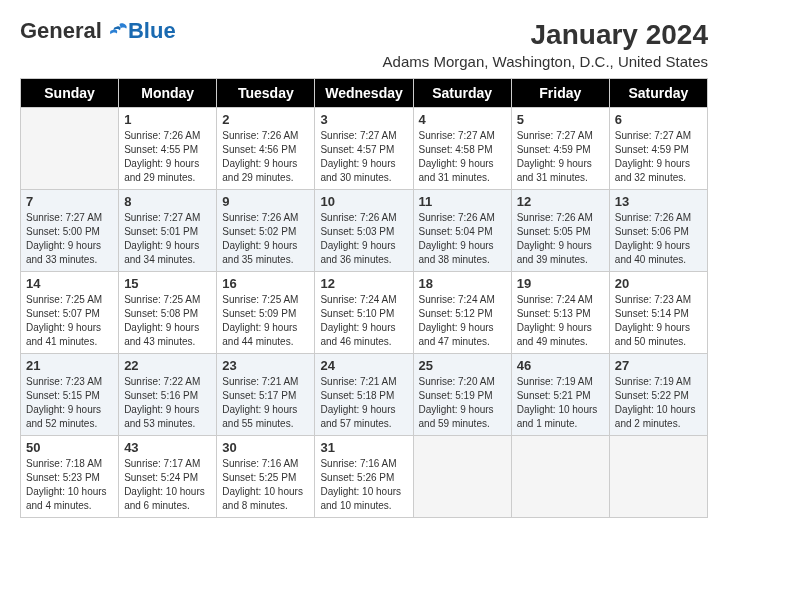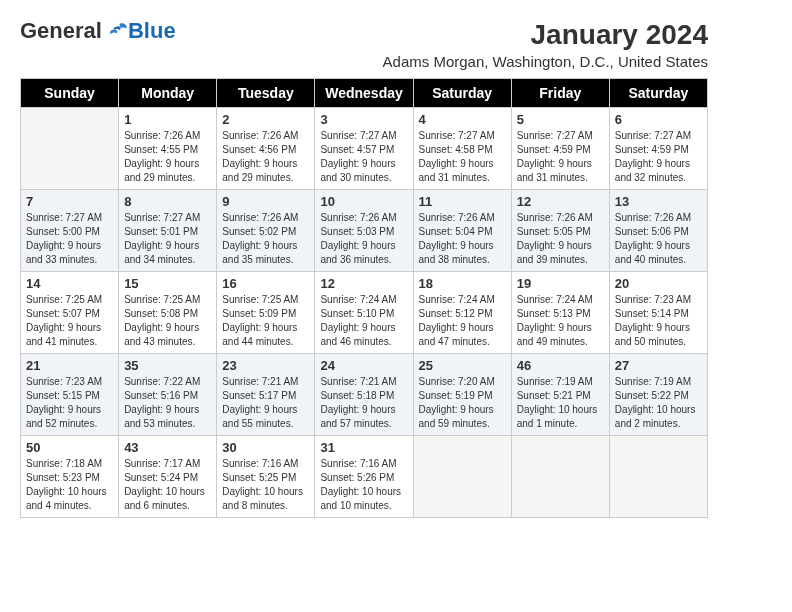--- a/index.html
+++ b/index.html
@@ -218,21 +218,21 @@
             <span class="day-number">20</span>
             <div class="day-info">Sunrise: 7:23 AM<br>Sunset: 5:14 PM<br>Daylight: 9 hours and 50 minutes.</div>
           </td>
         </tr>
         <tr class="row-shade">
           <td>
             <span class="day-number">21</span>
             <div class="day-info">Sunrise: 7:23 AM<br>Sunset: 5:15 PM<br>Daylight: 9 hours and 52 minutes.</div>
           </td>
           <td>
-            <span class="day-number">35</span>
+            <span class="day-number">22</span>
             <div class="day-info">Sunrise: 7:22 AM<br>Sunset: 5:16 PM<br>Daylight: 9 hours and 53 minutes.</div>
           </td>
           <td>
             <span class="day-number">23</span>
             <div class="day-info">Sunrise: 7:21 AM<br>Sunset: 5:17 PM<br>Daylight: 9 hours and 55 minutes.</div>
           </td>
           <td>
             <span class="day-number">24</span>
             <div class="day-info">Sunrise: 7:21 AM<br>Sunset: 5:18 PM<br>Daylight: 9 hours and 57 minutes.</div>
           </td>

